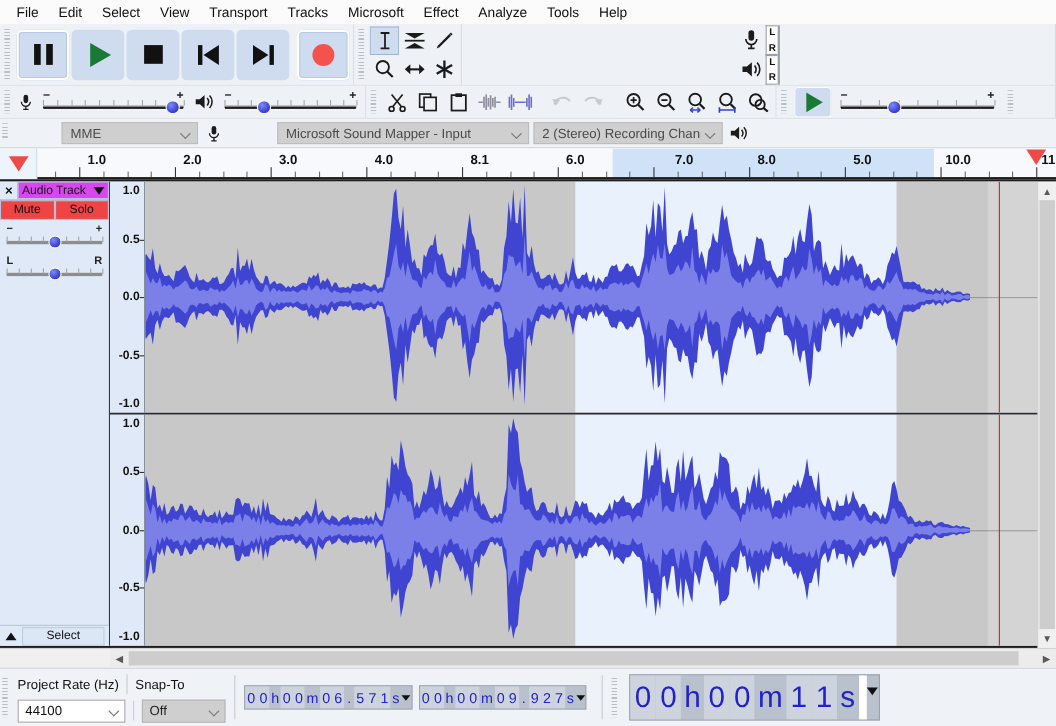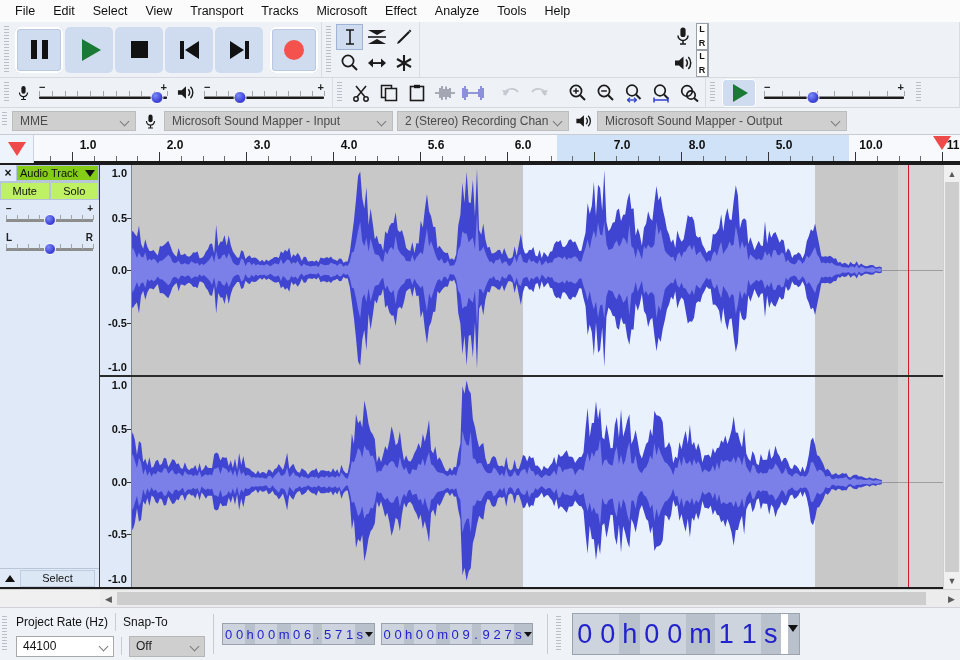--- a/index.html
+++ b/index.html
@@ -204,21 +204,21 @@
     flex: 0 0 auto;
   }
   .combo {
     height: 20px;
     background: #cfcfcf;
     border: 1px solid #bdbdbd;
     display: flex; align-items: center;
     padding: 0 4px 0 7px;
     font-size: 12px; color: #4a4a4a;
     cursor: pointer; position: relative;
-    overflow: hidden; white-space: nowrap;
+    overflow: hidden; white-space: nowrap; margin-left: 44px;
   }
   .combo .cval { flex: 1 1 auto; overflow: hidden; text-overflow: clip; }
   .chev { width: 11px; height: 11px; position: relative; flex: 0 0 auto; margin-left: 4px; }
   .chev::before {
     content: ""; position: absolute; left: 1px; top: 2px;
     width: 6px; height: 6px;
     border-left: 1.4px solid #7b7b7b; border-bottom: 1.4px solid #7b7b7b;
     transform: rotate(-45deg);
   }
   .devicon { width: 28px; display: flex; align-items: center; justify-content: center; }
@@ -290,32 +290,32 @@
   }
   .tp-top { display: flex; align-items: center; height: 17px; border-bottom: 1px solid #b9c6d8; }
   .tp-x {
     width: 16px; height: 16px;
     display: flex; align-items: center; justify-content: center;
     font-size: 12px; font-weight: bold; cursor: pointer; color: #111;
   }
   .tp-title {
     flex: 1 1 auto; height: 16px;
     display: flex; align-items: center; justify-content: space-between;
-    background: #84cc16; border: 1px solid #b5c4da;
+    background: #d946ef; border: 1px solid #b5c4da;
     padding: 0 3px; font-size: 11px; cursor: pointer;
   }
   .tri-down {
     width: 0; height: 0; margin-left: 3px;
     border-left: 5px solid transparent; border-right: 5px solid transparent;
     border-top: 7px solid #111;
   }
   .tp-ms { display: flex; height: 18px; }
   .msbtn {
     flex: 1 1 50%; display: flex; align-items: center; justify-content: center;
-    background: #bef264; border: 1px solid #b5c4da; font-size: 11px; cursor: pointer;
+    background: #ef4444; border: 1px solid #b5c4da; font-size: 11px; cursor: pointer;
   }
   .tp-slider { position: relative; height: 26px; margin: 3px 6px 0 6px; }
   .tp-slider .st { position: absolute; left: 0; right: 0; top: 16px; height: 3px; background: #8d8d8d; }
   .tp-slider .ticks { position: absolute; left: 0; right: 0; top: 12px; height: 5px; }
   .tp-slider .ticks i { position: absolute; width: 1px; height: 5px; background: #a5a5a5; }
   .tp-slider .lft, .tp-slider .rgt {
     position: absolute; top: 0px; font-size: 10px; font-weight: bold; color: #222;
   }
   .tp-slider .lft { left: 0; } .tp-slider .rgt { right: 0; }
   .tp-slider .thumb {
@@ -901,24 +901,20 @@
       <span class="cval">2 (Stereo) Recording Chann</span>
       <span class="chev"></span>
     </div>
     <div class="devicon">
       <svg width="19" height="16" viewBox="0 0 20 18">
         <path d="M2 6.5 L6 6.5 L10.5 2.5 L10.5 15.5 L6 11.5 L2 11.5 Z" fill="#1b1b1b"></path>
         <path d="M13 5.5a5.5 5.5 0 0 1 0 7" stroke="#1b1b1b" stroke-width="1.5" fill="none"></path>
         <path d="M15.3 3a8.6 8.6 0 0 1 0 12" stroke="#1b1b1b" stroke-width="1.5" fill="none"></path>
       </svg>
     </div>
-    <div class="combo" style="width:250px;">
-      <span class="cval">Microsoft Sound Mapper - Output</span>
-      <span class="chev"></span>
-    </div>
   </div>
 
   <div class="rulerrow">
     <div class="pinhead">
       <span class="pintri"></span>
     </div>
     <div class="ruler" id="ruler">
         <div class="rsel" style="left: 522.677px; width: 291.972px;"></div>
         <div class="tick major" style="left: 38px;"></div>
         <div class="lbl" style="left: 54px;">1.0</div>
@@ -934,21 +930,21 @@
         <div class="lbl" style="left: 228px;">3.0</div>
         <div class="tick minor" style="left: 233.75px;"></div>
         <div class="tick minor" style="left: 255.5px;"></div>
         <div class="tick minor" style="left: 277.25px;"></div>
         <div class="tick major" style="left: 299px;"></div>
         <div class="lbl" style="left: 315px;">4.0</div>
         <div class="tick minor" style="left: 320.75px;"></div>
         <div class="tick minor" style="left: 342.5px;"></div>
         <div class="tick minor" style="left: 364.25px;"></div>
         <div class="tick major" style="left: 386px;"></div>
-        <div class="lbl" style="left: 402px;">5.6</div>
+        <div class="lbl" style="left: 402px;">8.1</div>
         <div class="tick minor" style="left: 407.75px;"></div>
         <div class="tick minor" style="left: 429.5px;"></div>
         <div class="tick minor" style="left: 451.25px;"></div>
         <div class="tick major" style="left: 473px;"></div>
         <div class="lbl" style="left: 489px;">6.0</div>
         <div class="tick minor" style="left: 494.75px;"></div>
         <div class="tick minor" style="left: 516.5px;"></div>
         <div class="tick minor" style="left: 538.25px;"></div>
         <div class="tick major" style="left: 560px;"></div>
         <div class="lbl" style="left: 588px;">7.0</div>

